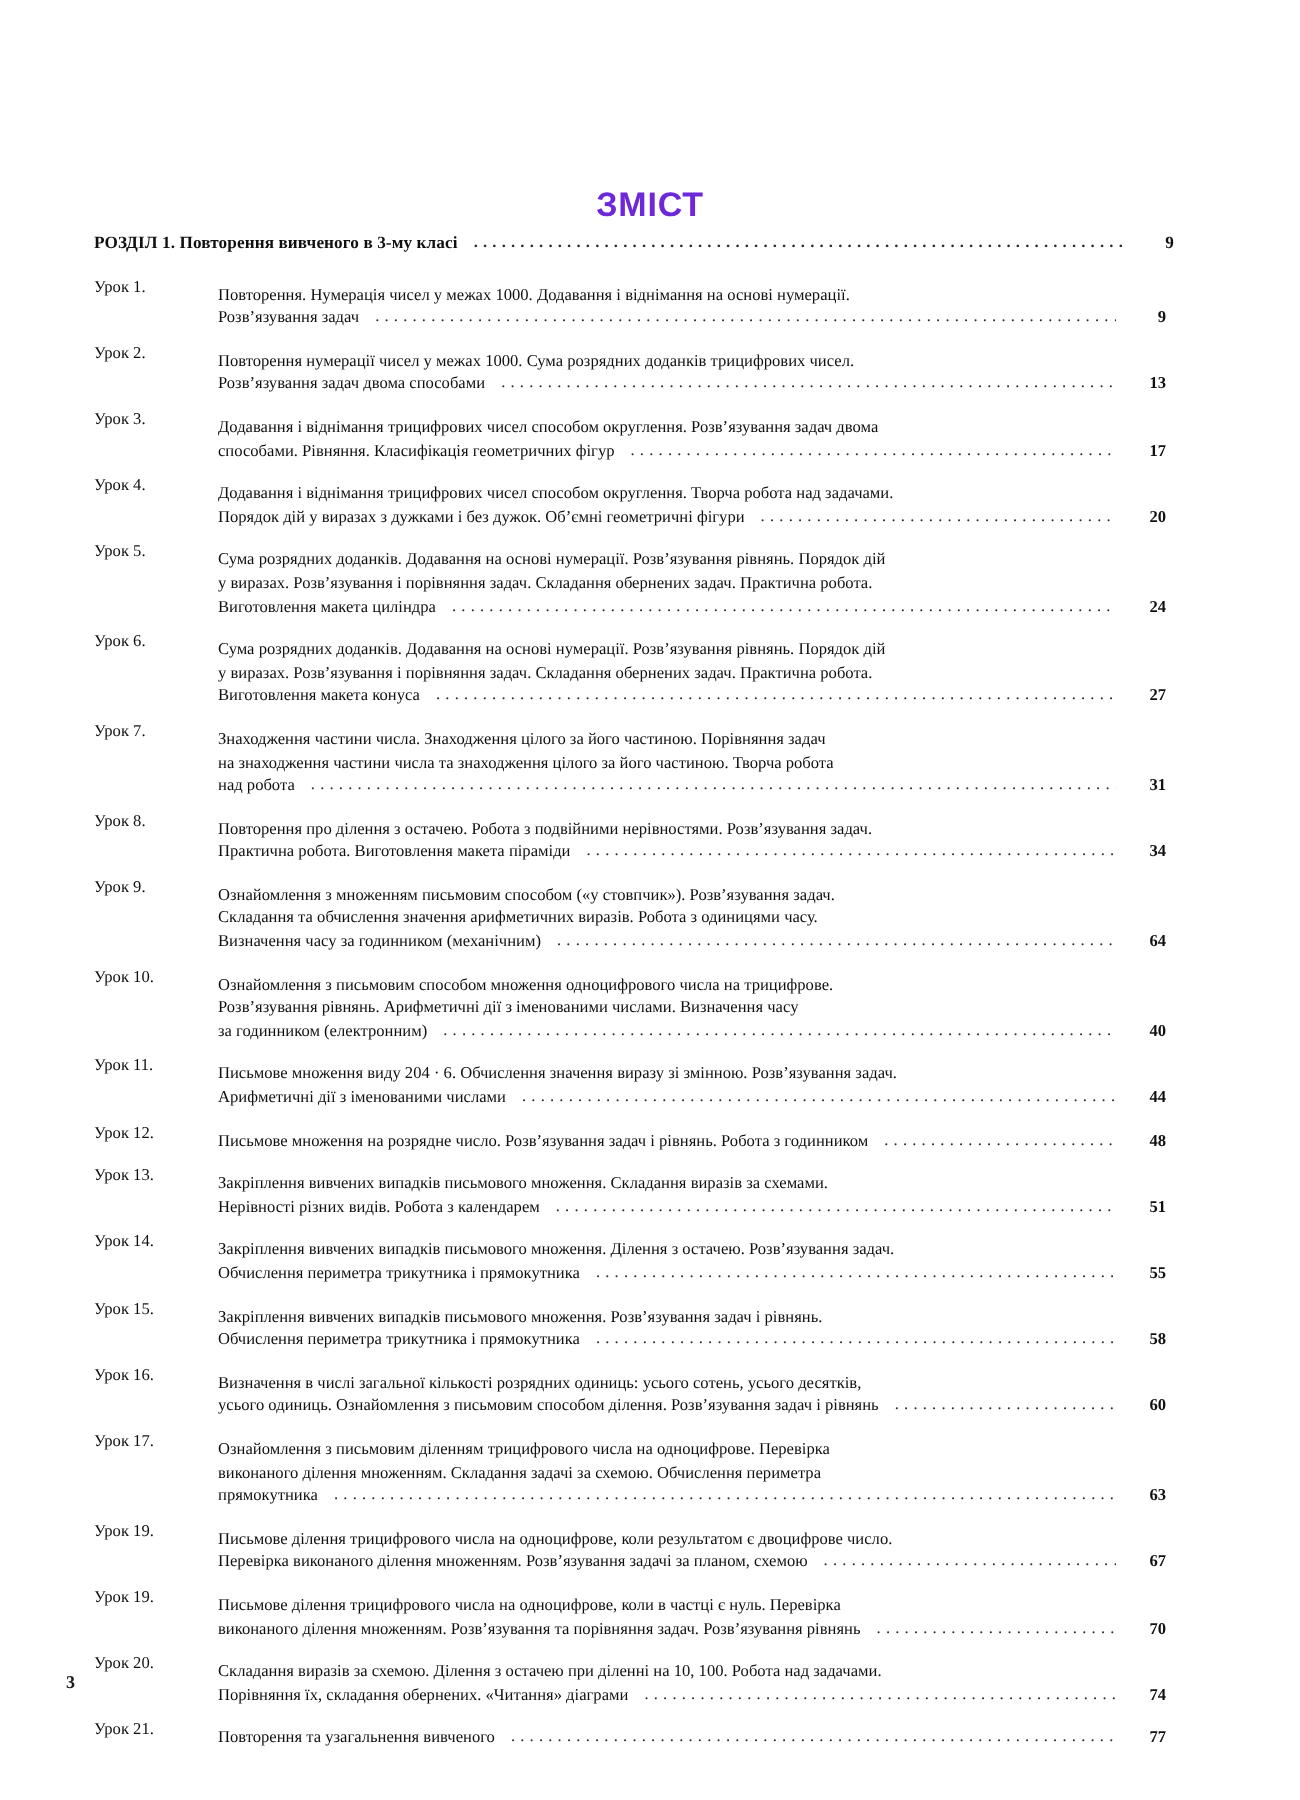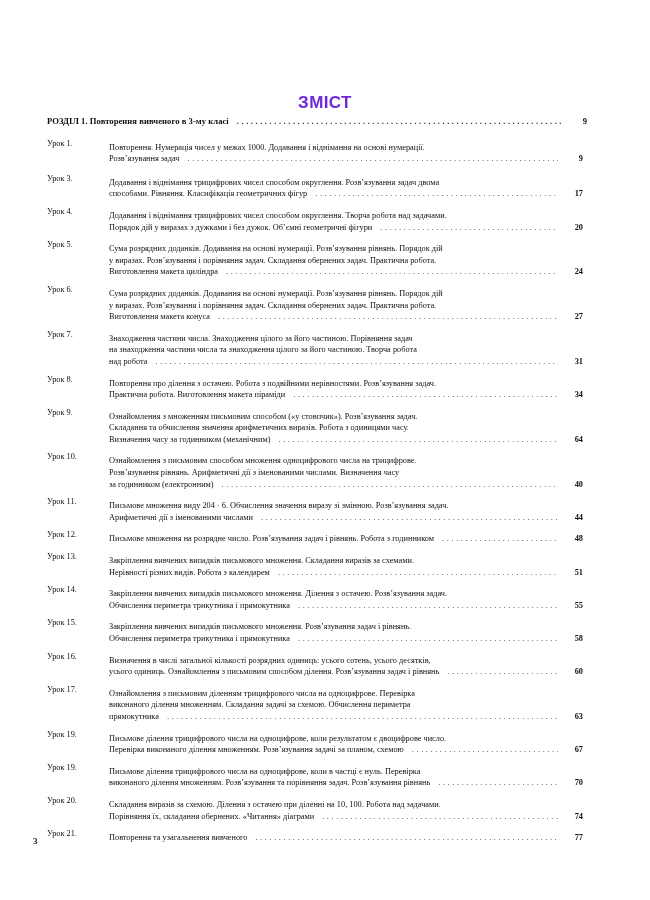--- a/index.html
+++ b/index.html
@@ -146,20 +146,31 @@
         <div class="body lineset">
           <span class="line">Повторення. Нумерація чисел у межах 1000. Додавання і віднімання на основі нумерації.</span>
           <div class="lastline">
             <span class="txt">Розв’язування задач</span>
             <span class="leader"></span>
             <span class="pagenum">9</span>
           </div>
         </div>
       </div>
       <div class="row-gap"></div>
+      <div class="row lesson">
+        <div class="label">Урок 2.</div>
+        <div class="body lineset">
+          <span class="line">Повторення нумерації чисел у межах 1000. Сума розрядних доданків трицифрових чисел.</span>
+          <div class="lastline">
+            <span class="txt">Розв’язування задач двома способами</span>
+            <span class="leader"></span>
+            <span class="pagenum">13</span>
+          </div>
+        </div>
+      </div>
       <div class="row-gap"></div>
       <div class="row lesson">
         <div class="label">Урок 3.</div>
         <div class="body lineset">
           <span class="line">Додавання і віднімання трицифрових чисел способом округлення. Розв’язування задач двома</span>
           <div class="lastline">
             <span class="txt">способами. Рівняння. Класифікація геометричних фігур</span>
             <span class="leader"></span>
             <span class="pagenum">17</span>
           </div>

